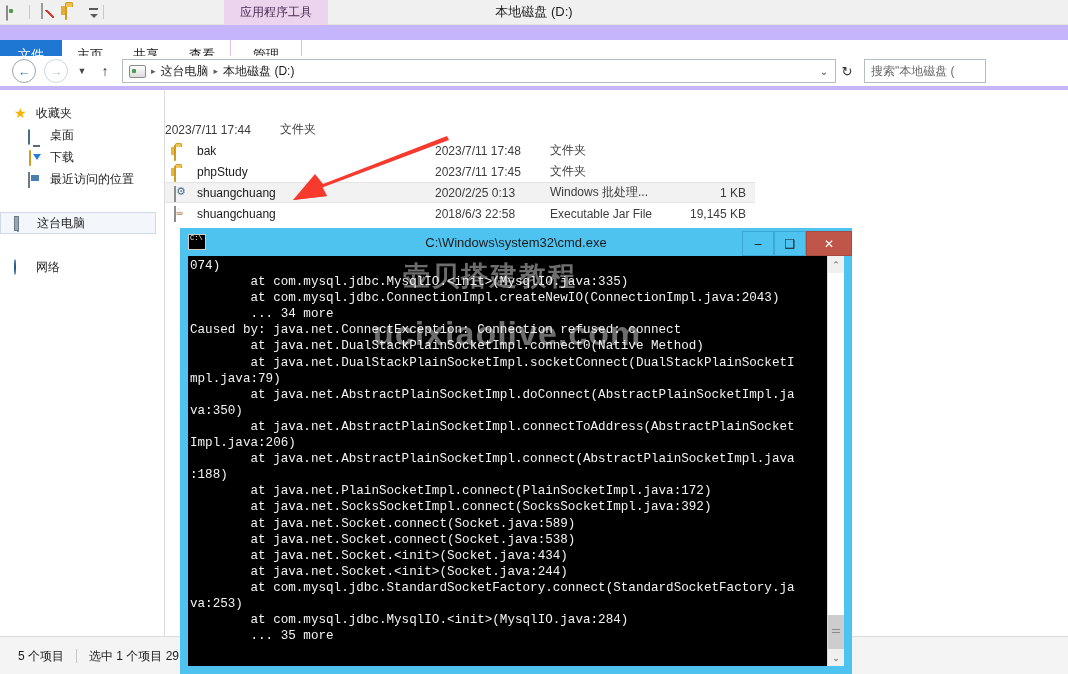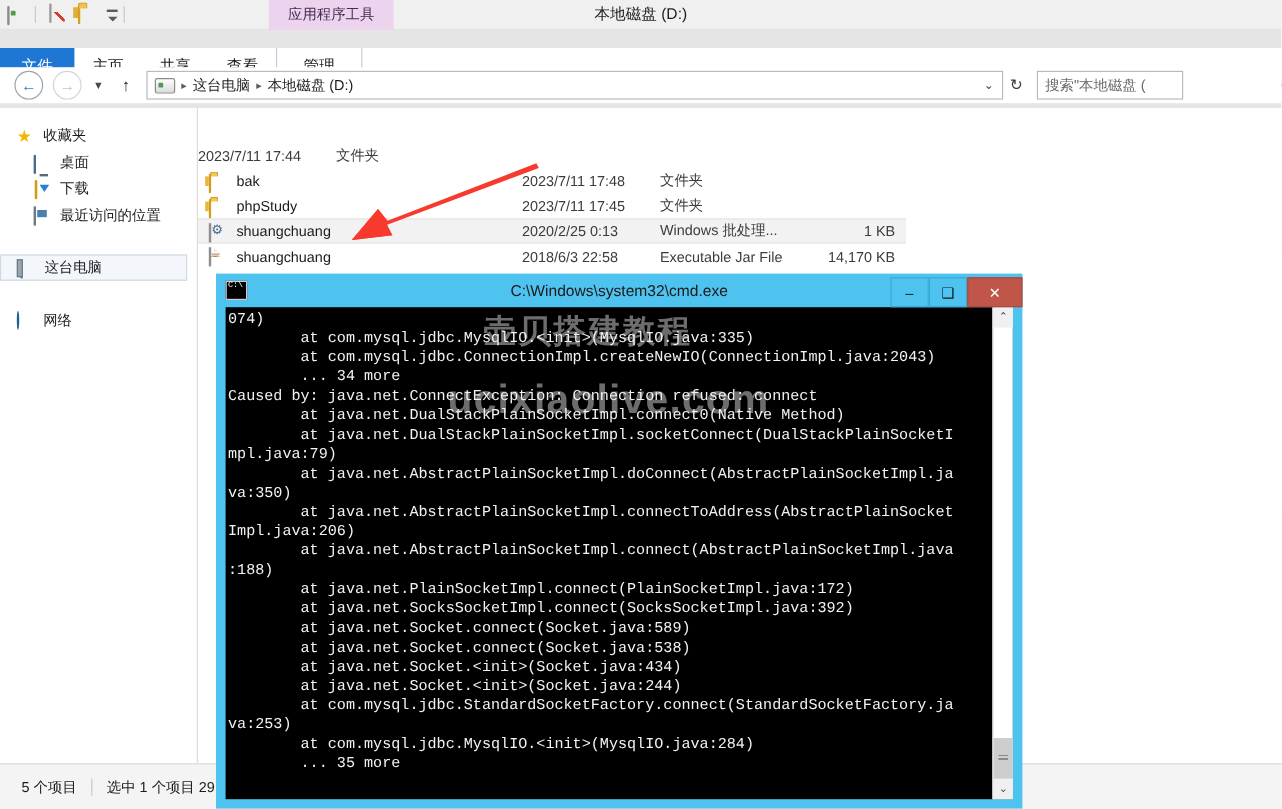--- a/index.html
+++ b/index.html
@@ -3,21 +3,21 @@
 <meta charset="utf-8">
 <style>
   html,body{margin:0;padding:0;}
   body{
     width:1068px;height:674px;overflow:hidden;position:relative;
     font-family:"Liberation Sans","DejaVu Sans",sans-serif;
     font-size:12px;color:#000;background:#ffffff;
   }
 
   
-  #explorer{position:absolute;inset:0;background:#e5e5e5;padding-left:28px;}
+  #explorer{position:absolute;inset:0;background:#c4b5fd;padding-left:28px;}
 
   
   .qat{position:absolute;left:0;top:0;width:1068px;height:24px;background:#f0f0f0;
        border-bottom:1px solid #e3e3e3;display:flex;align-items:center;}
   .qat-ico{width:18px;height:18px;margin-left:6px;position:relative;display:inline-block;}
   .qat-sep{width:1px;height:14px;background:#c8c8c8;margin:0 5px;}
   .ico-drive{width:16px;height:11px;border:1px solid #8a8a8a;border-radius:2px;background:linear-gradient(#fdfdfd,#dcdcdc);position:relative;top:3px;}
   .ico-drive:after{content:"";position:absolute;left:2px;top:3px;width:4px;height:4px;background:#4f9b4f;border-radius:1px;}
   .ico-page{width:13px;height:15px;background:#fff;border:1px solid #9a9a9a;position:relative;top:1px;}
   .ico-page:after{content:"";position:absolute;left:3px;top:6px;width:9px;height:8px;
@@ -263,21 +263,21 @@
         <div class="c-type">Windows 批处理...</div>
         <div class="c-size">1 KB</div>
       </div>
       <div class="row">
         <div class="c-name">
           <span class="f-ico"><span class="fi-jar"></span></span>
           <span>shuangchuang</span>
         </div>
         <div class="c-date">2018/6/3 22:58</div>
         <div class="c-type">Executable Jar File</div>
-        <div class="c-size">14,170 KB</div>
+        <div class="c-size">19,145 KB</div>
       </div>
     </div>
   </div>
 
   <div class="statusbar">
     <span class="sb-text">5 个项目</span>
     <span class="sb-sep"></span>
     <span class="sb-text" style="margin-left:0">选中 1 个项目  29</span>
   </div>
 

